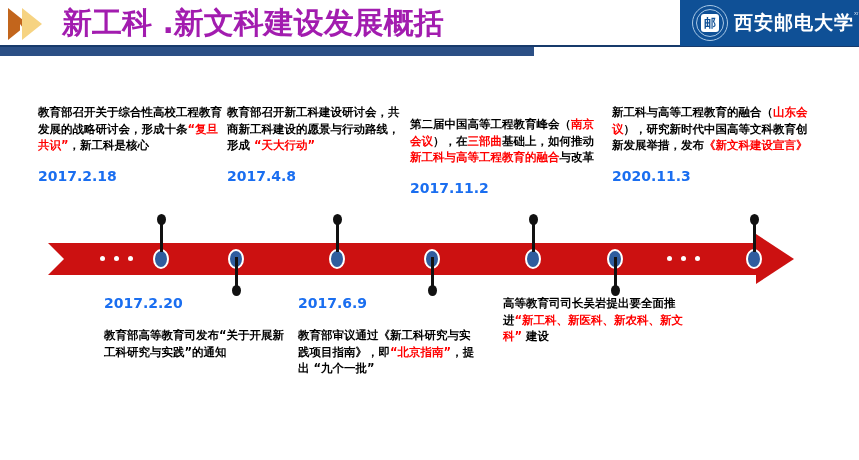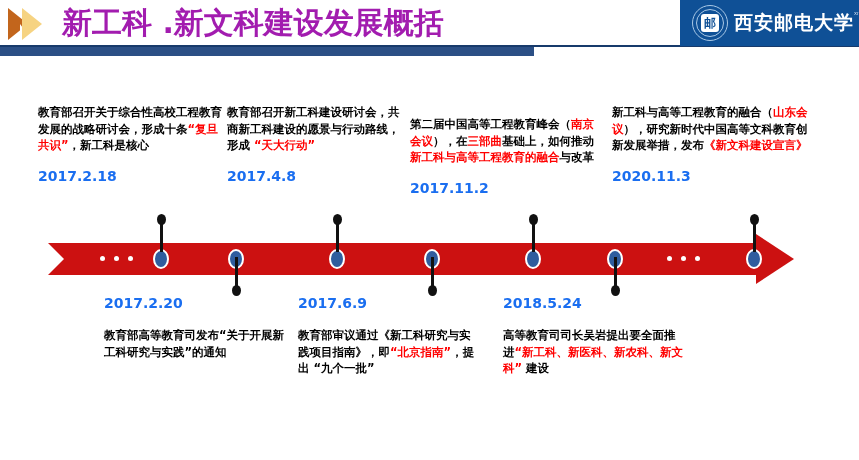--- a/index.html
+++ b/index.html
@@ -301,16 +301,15 @@
     </div>
     <div class="event ev-bottom" style="left: 104px; top: 295px; width: 183px;">
       <div class="ev-date">2017.2.20</div>
       <div class="ev-body"><span>教育部高等教育司发布“关于开展新工科研究与实践”的通知</span></div>
     </div>
     <div class="event ev-bottom" style="left: 298px; top: 295px; width: 182px;">
       <div class="ev-date">2017.6.9</div>
       <div class="ev-body"><span>教育部审议通过《新工科研究与实践项目指南》，即</span><span class="hl">“北京指南”</span><span>，提出 “九个一批”</span></div>
     </div>
     <div class="event ev-bottom" style="left: 503px; top: 295px; width: 190px;">
-      <div class="ev-date">2018.5.24</div>
       <div class="ev-body"><span>高等教育司司长吴岩提出要全面推进</span><span class="hl">“新工科、新医科、新农科、新文科”</span><span> 建设</span></div>
     </div>
   </div>
 
 </body></html>

